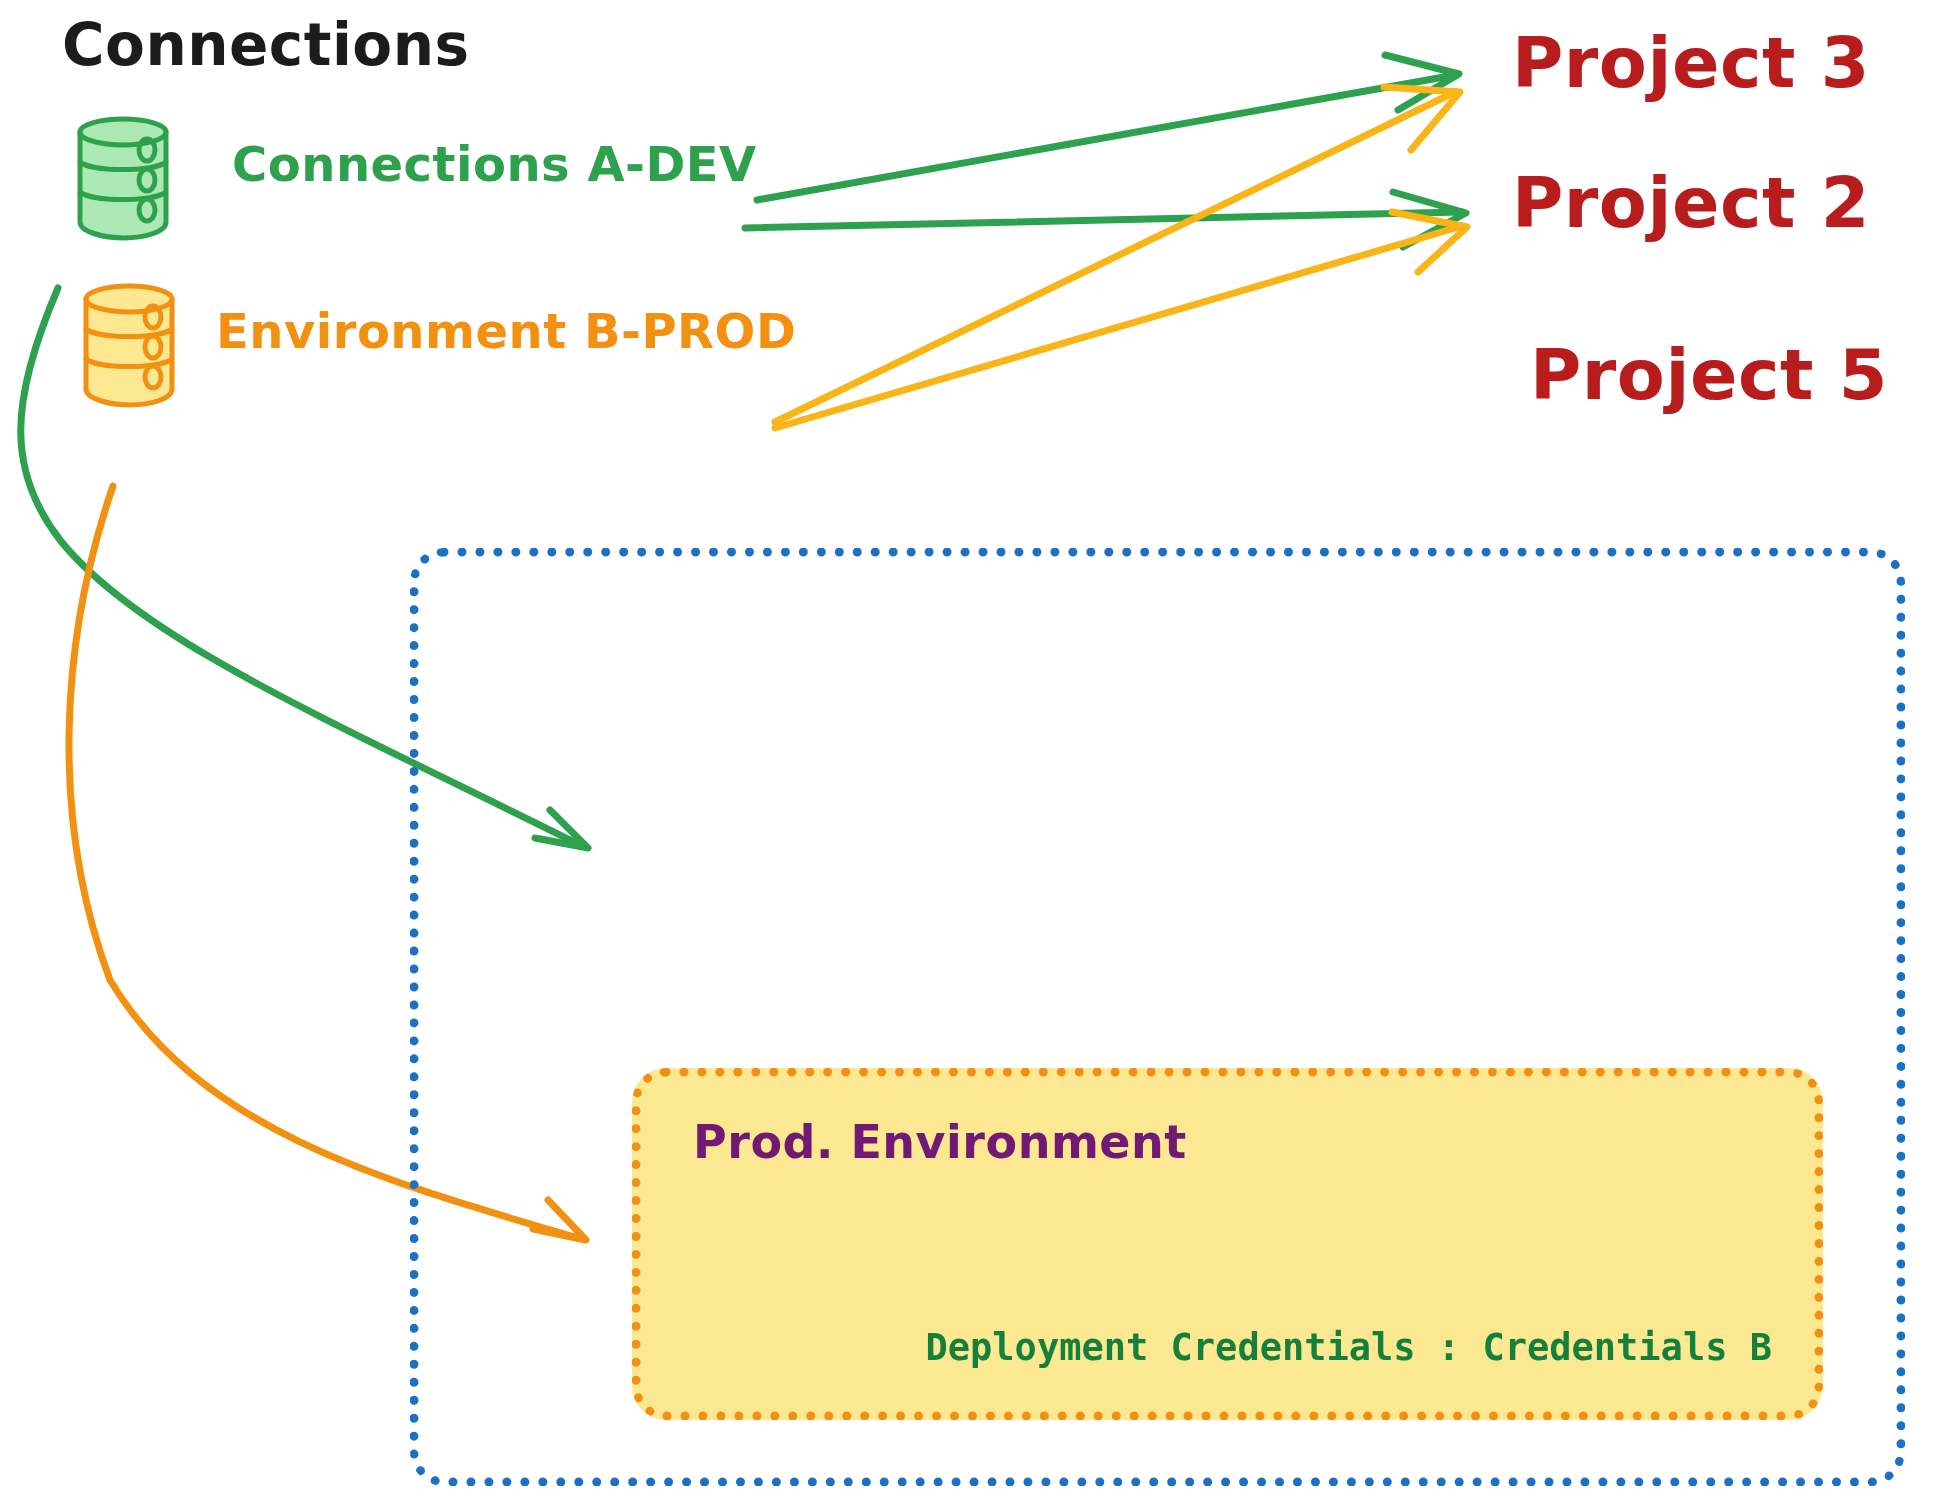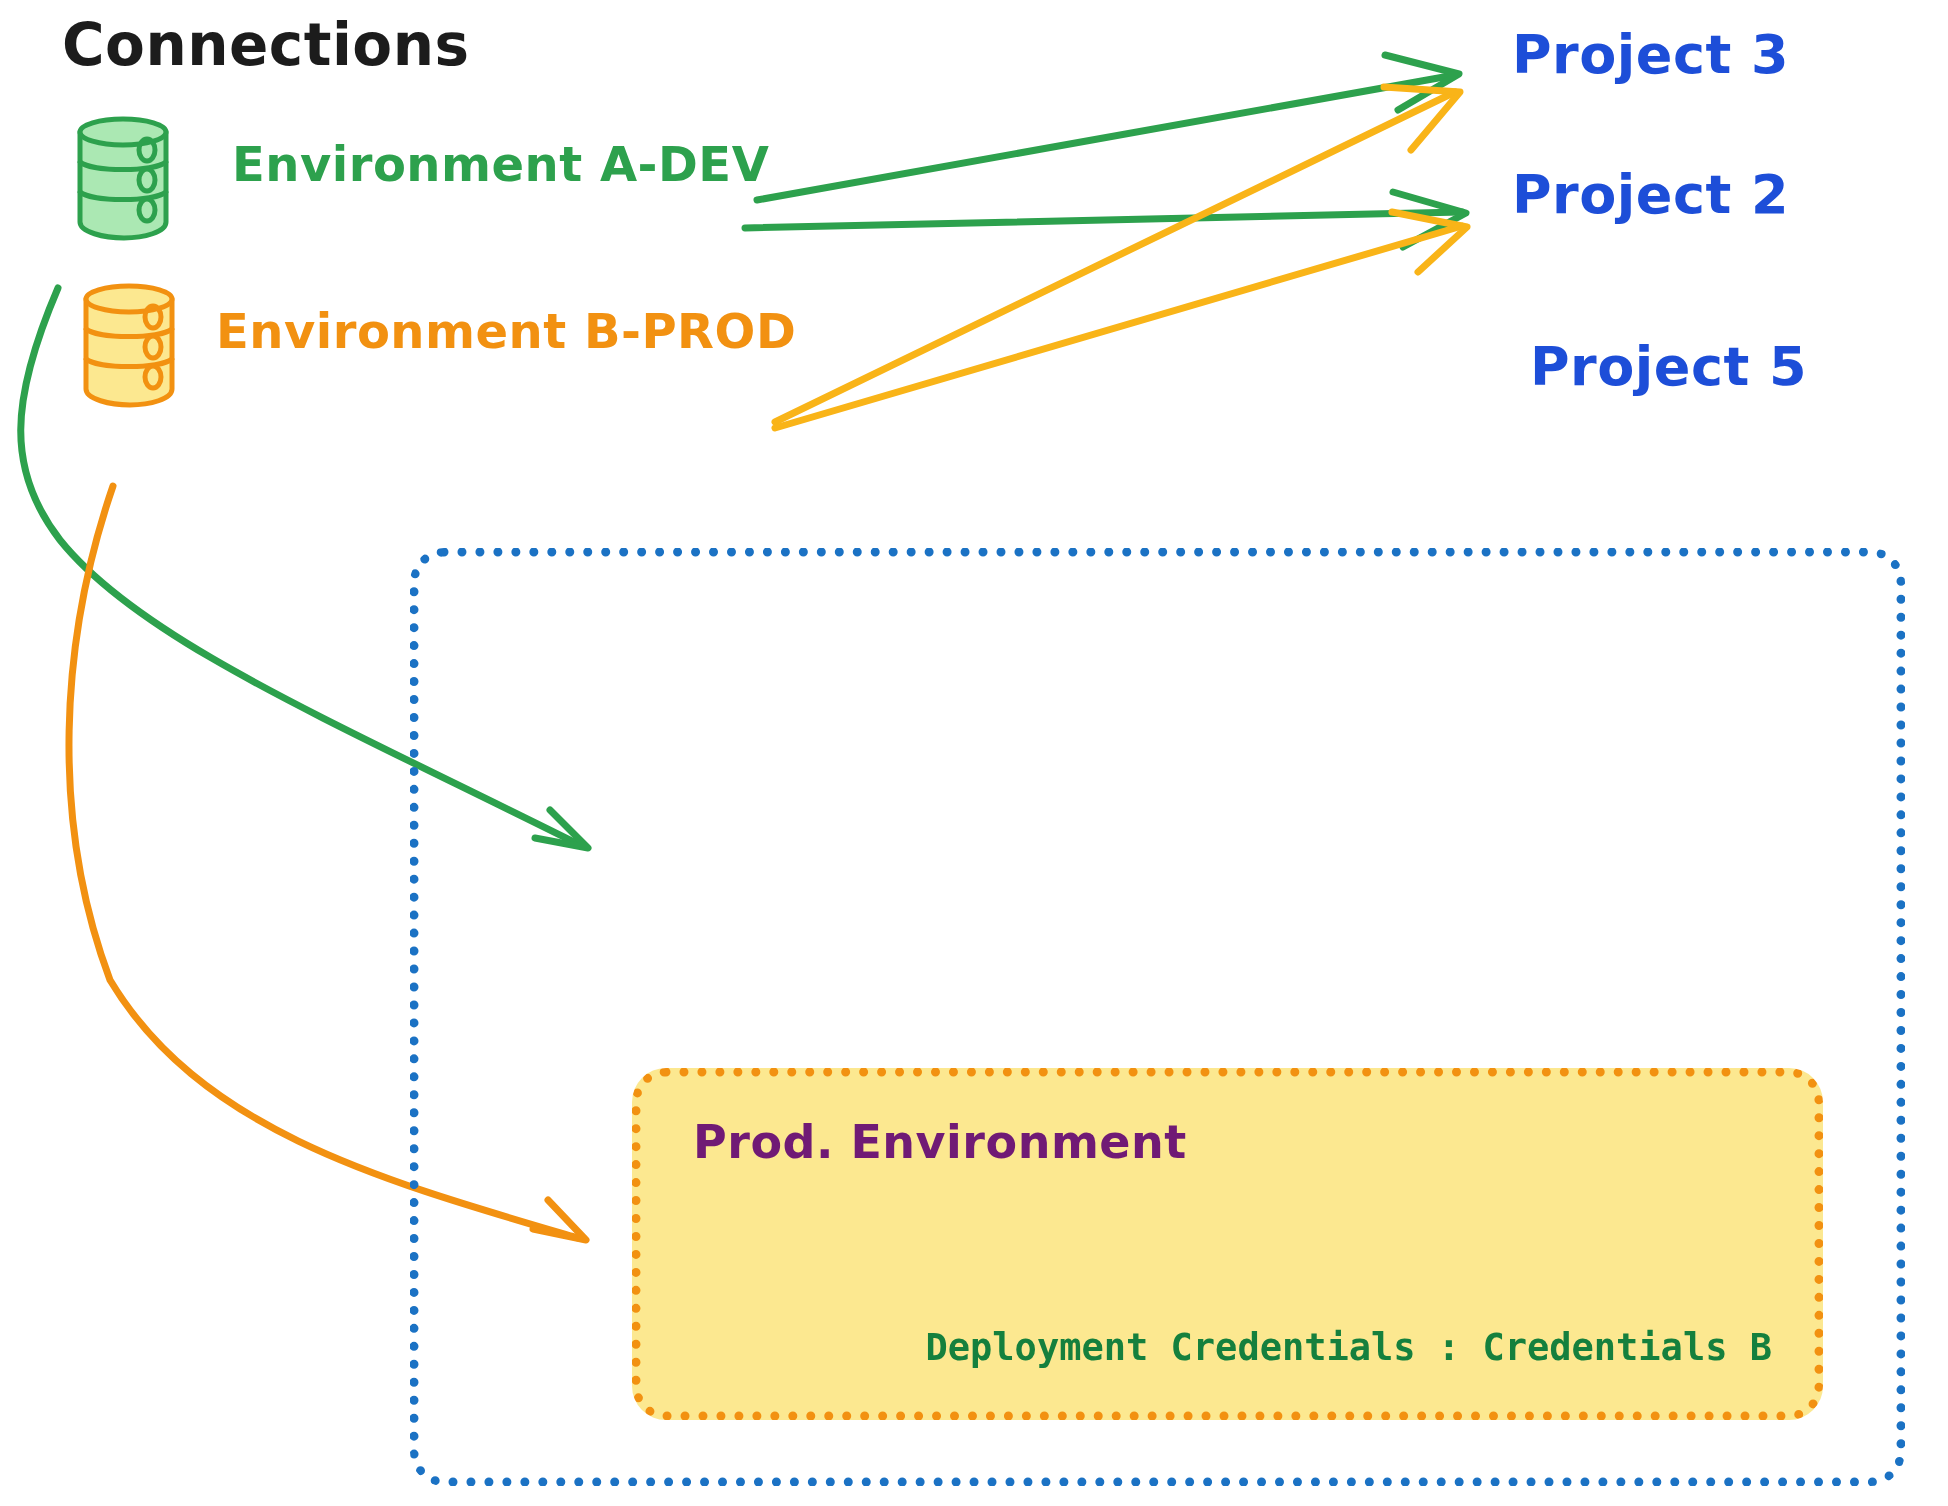--- a/index.html
+++ b/index.html
@@ -53,22 +53,22 @@
     color: #2da14d;
   }
   #label-conn-b {
     left: 216px;
     top: 307px;
     font-size: 48px;
     color: #f29111;
   }
 
   .project-label {
-    font-size: 54px;
-    color: #1d4ed8;
+    font-size: 70px;
+    color: #b91c1c;
   }
   #label-project-3 { left: 1512px; top: 28px; }
   #label-project-2 { left: 1512px; top: 168px; }
   #label-project-1 { left: 1530px; top: 340px; }
 
   
   #project1-container {
     position: absolute;
     left: 410px;
     top: 548px;
@@ -171,21 +171,21 @@
       <path d="M 18 22 L 18 112 C 18 122, 42 128, 62 128 C 82 128, 104 122, 104 112 L 104 22 Z"></path>
       <ellipse cx="61" cy="22" rx="43" ry="13"></ellipse>
       <path d="M 18 52 C 30 62, 92 62, 104 52" fill="none"></path>
       <path d="M 18 82 C 30 92, 92 92, 104 82" fill="none"></path>
       <ellipse cx="85" cy="40" rx="8" ry="11" fill="none"></ellipse>
       <ellipse cx="85" cy="70" rx="8" ry="11" fill="none"></ellipse>
       <ellipse cx="85" cy="100" rx="8" ry="11" fill="none"></ellipse>
     </g>
   </svg>
 
-  <div class="lbl hand" id="label-conn-a">Environment A-DEV</div>
+  <div class="lbl hand" id="label-conn-a">Connections A-DEV</div>
 
   <svg class="db-icon" style="left:68px; top:277px;" width="130" height="135" viewBox="0 0 130 135">
     <g fill="#fce890" stroke="#f29111" stroke-width="5" stroke-linecap="round" stroke-linejoin="round">
       <path d="M 18 22 L 18 112 C 18 122, 42 128, 62 128 C 82 128, 104 122, 104 112 L 104 22 Z"></path>
       <ellipse cx="61" cy="22" rx="43" ry="13"></ellipse>
       <path d="M 18 52 C 30 62, 92 62, 104 52" fill="none"></path>
       <path d="M 18 82 C 30 92, 92 92, 104 82" fill="none"></path>
       <ellipse cx="85" cy="40" rx="8" ry="11" fill="none"></ellipse>
       <ellipse cx="85" cy="70" rx="8" ry="11" fill="none"></ellipse>
       <ellipse cx="85" cy="100" rx="8" ry="11" fill="none"></ellipse>

